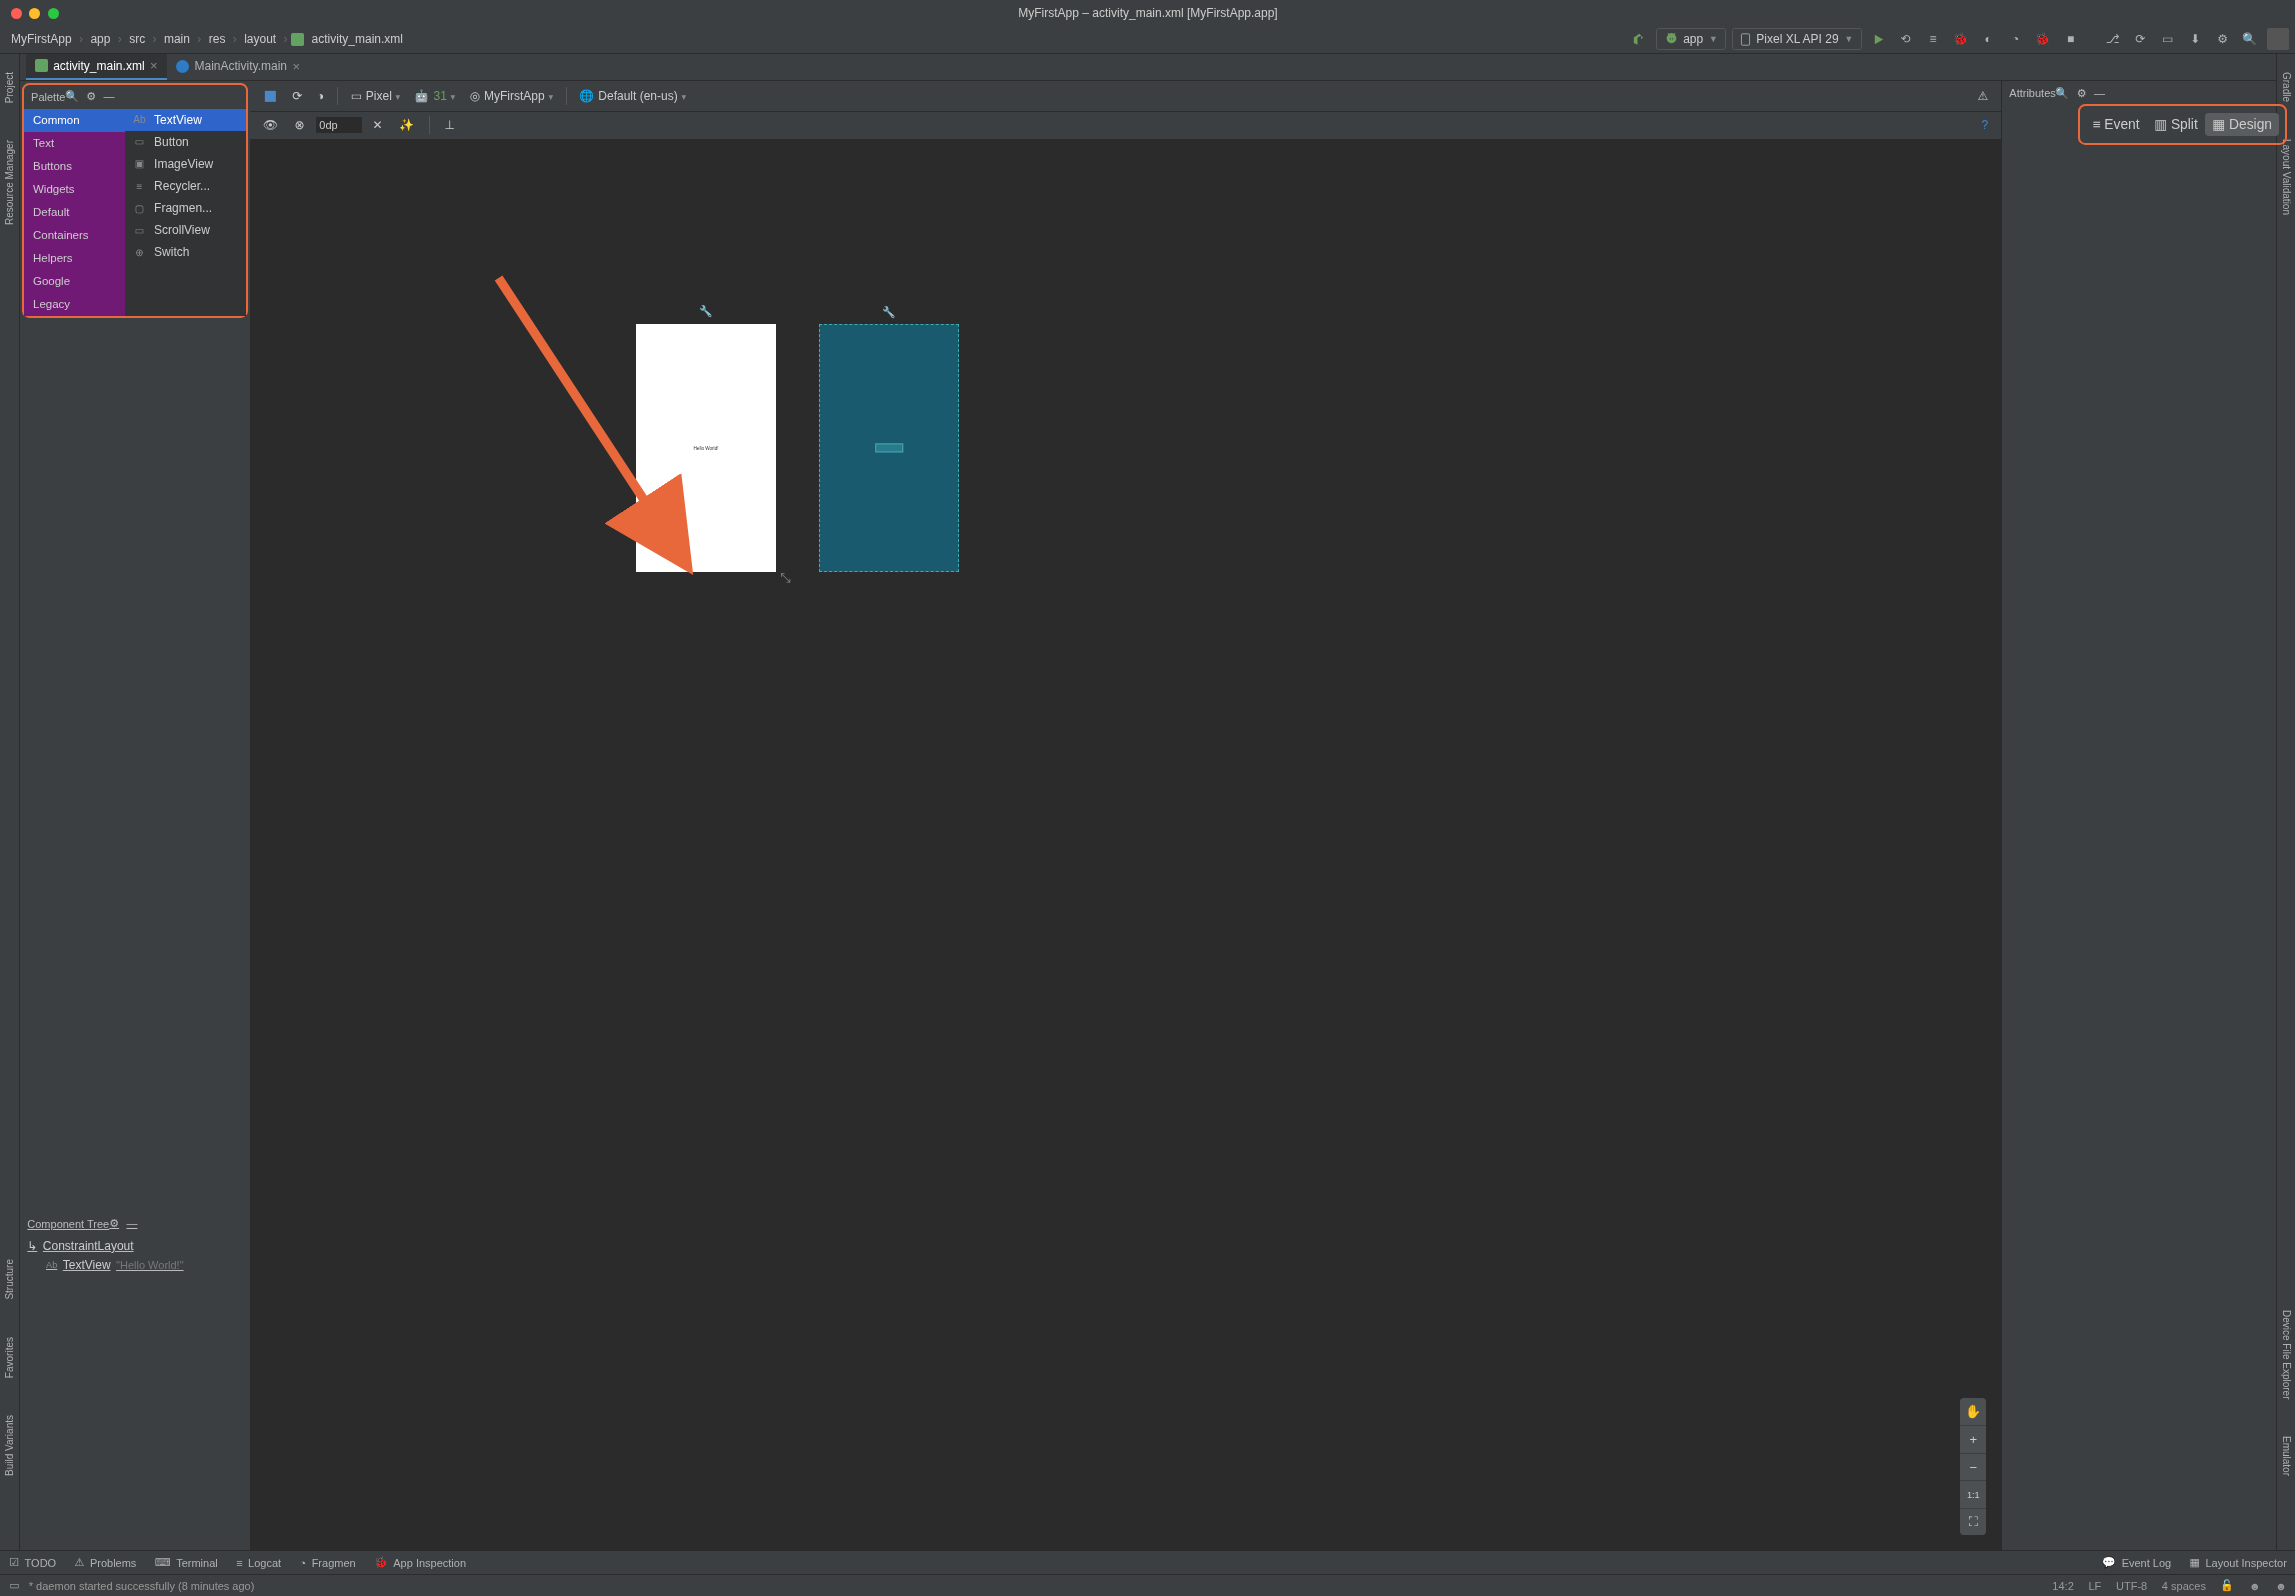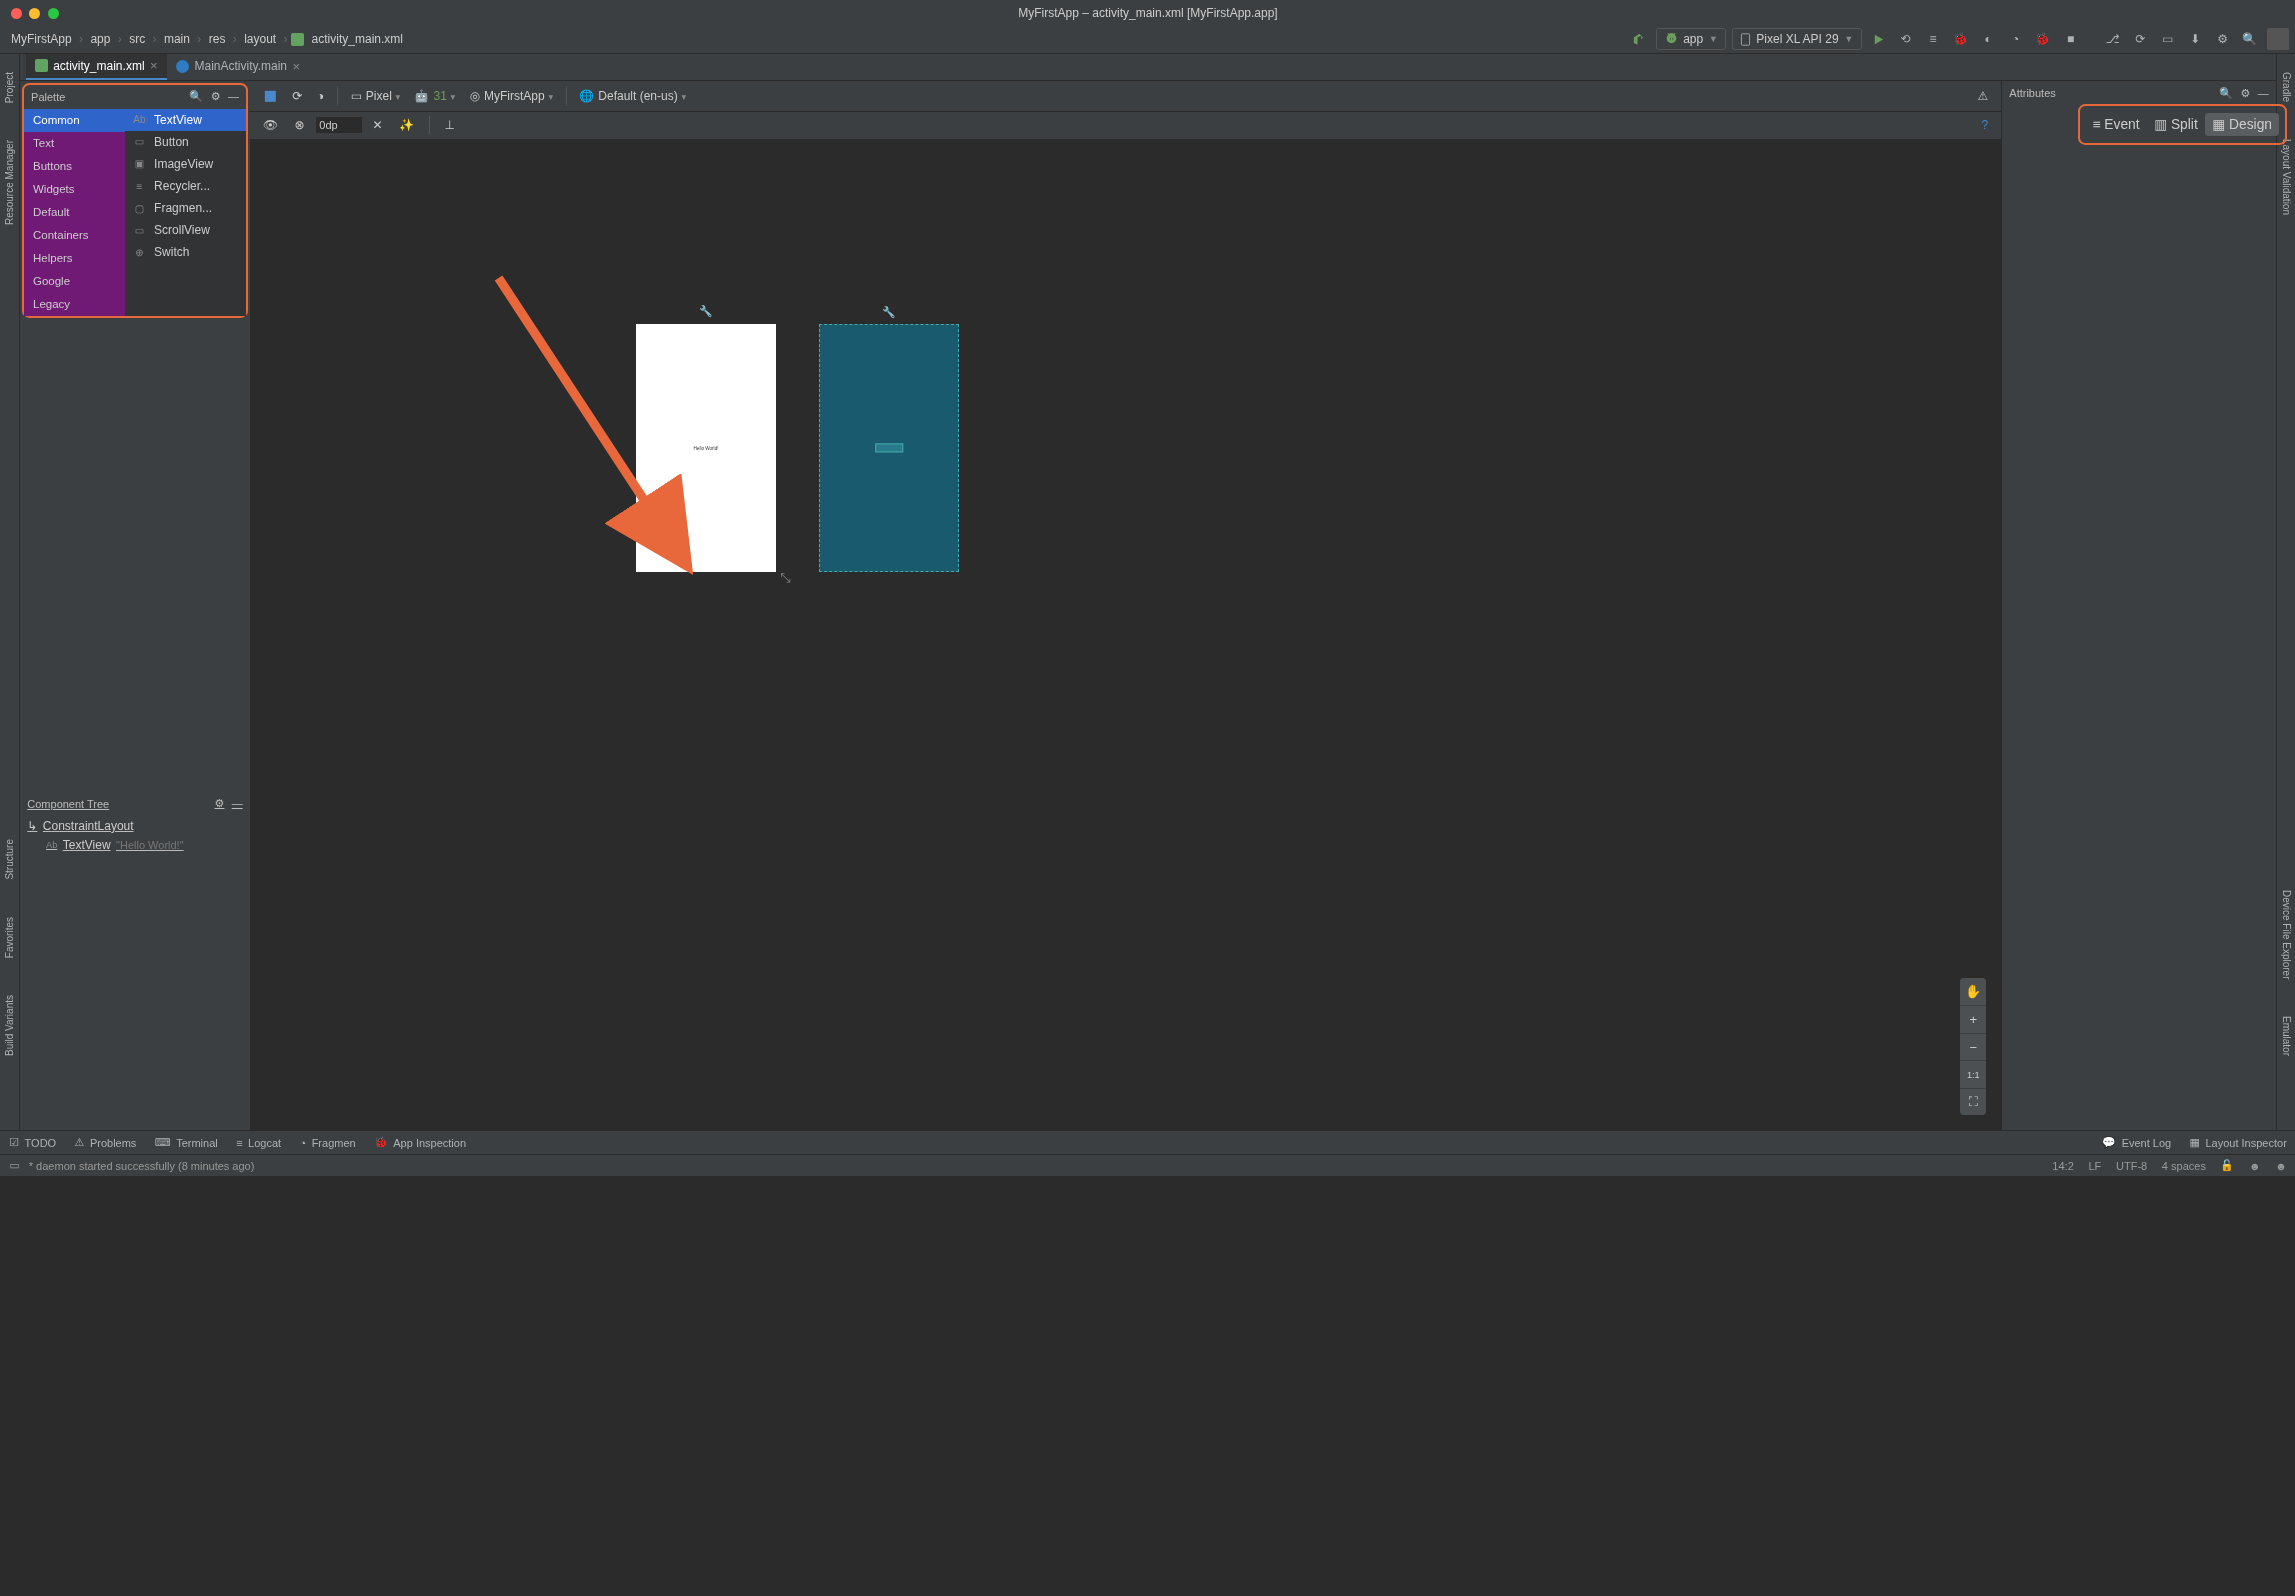--- a/index.html
+++ b/index.html
@@ -1,17 +1,17 @@
 <!DOCTYPE html>
 <html style="font-size:14.7px"><head>
 <meta charset="utf-8">
 <style>
 * { margin:0; padding:0; box-sizing:border-box; font-family:-apple-system,BlinkMacSystemFont,"Segoe UI",sans-serif; }
 body { background:#2b2b2b; color:#bbb; font-size:12px; overflow:hidden; }
-.root { width:2296px; height:1176px; transform-origin:0 0; background:#3c3f41; display:flex; flex-direction:column; }
+.root { width:2296px; height:1596px; transform-origin:0 0; background:#3c3f41; display:flex; flex-direction:column; }
 
 
 .titlebar { height:26px; background:#3c3f41; display:flex; align-items:center; position:relative; }
 .traffic { display:flex; gap:7.3px; padding-left:11px; }
 .traffic span { width:11px; height:11px; border-radius:50%; }
 .tl-close{background:#ff5f57}.tl-min{background:#febc2e}.tl-max{background:#28c840}
 .title { position:absolute; left:50%; transform:translateX(-50%); color:#ccc; font-size:12px; font-weight:500; }
 
 
 .navbar { height:27.5px; background:#3c3f41; border-bottom:0.9px solid #2b2b2b; display:flex; align-items:center; justify-content:space-between; padding:0 7.3px; }
@@ -52,21 +52,21 @@
 .view-switcher { display:flex; gap:0; padding:7.3px 5.5px; border:2.8px solid #e8683c; border-radius:7.3px; }
 .vs-btn { display:flex; align-items:center; gap:3.7px; padding:3.7px 7.3px; color:#ccc; cursor:pointer; font-size:13.8px; border-radius:3.7px; }
 .vs-btn.active { background:#5a5d5f; }
 
 
 .editor { flex:1; display:flex; }
 
 
 .palette-wrap { width:230px; display:flex; flex-direction:column; background:#3c3f41; }
 .palette-hl { border:2.8px solid #e8683c; border-radius:7.3px; margin:1.8px; display:flex; flex-direction:column; }
-.panel-hdr { display:flex; align-items:center; justify-content:space-between; padding:5.5px 7.3px; color:#bbb; font-size:11px; }
+.panel-hdr { display:flex; align-items:center; justify-content:flex-start; padding:5.5px 7.3px; color:#bbb; font-size:11px; }
 .panel-hdr-tools { display:flex; gap:7.3px; }
 .palette-body { display:flex; flex:1; }
 .palette-cats { width:101px; background:#701a75; }
 .pcat { padding:5.5px 9.2px; cursor:pointer; color:#ccc; font-size:11.5px; }
 .pcat.sel { background:#2f65ca; color:#fff; }
 .palette-items { flex:1; background:#313335; }
 .pitem { display:flex; align-items:center; gap:7.3px; padding:3.7px 7.3px; cursor:pointer; color:#ccc; font-size:12px; }
 .pitem.sel { background:#2f65ca; color:#fff; }
 .pitem-icon{width:14.7px;height:14.7px;display:inline-flex;align-items:center;justify-content:center;color:#888;font-size:10px}
 

